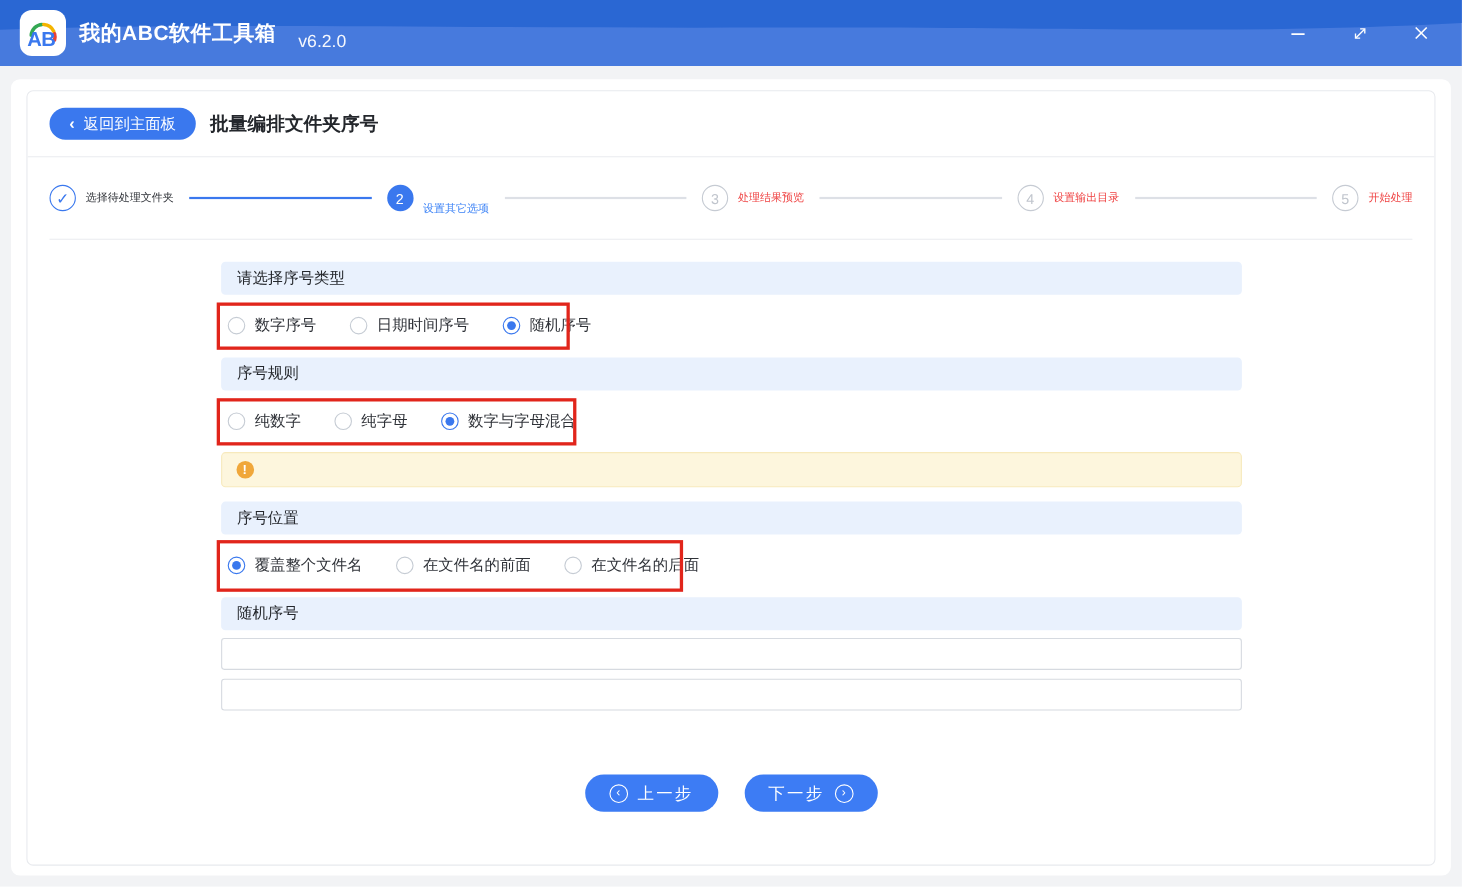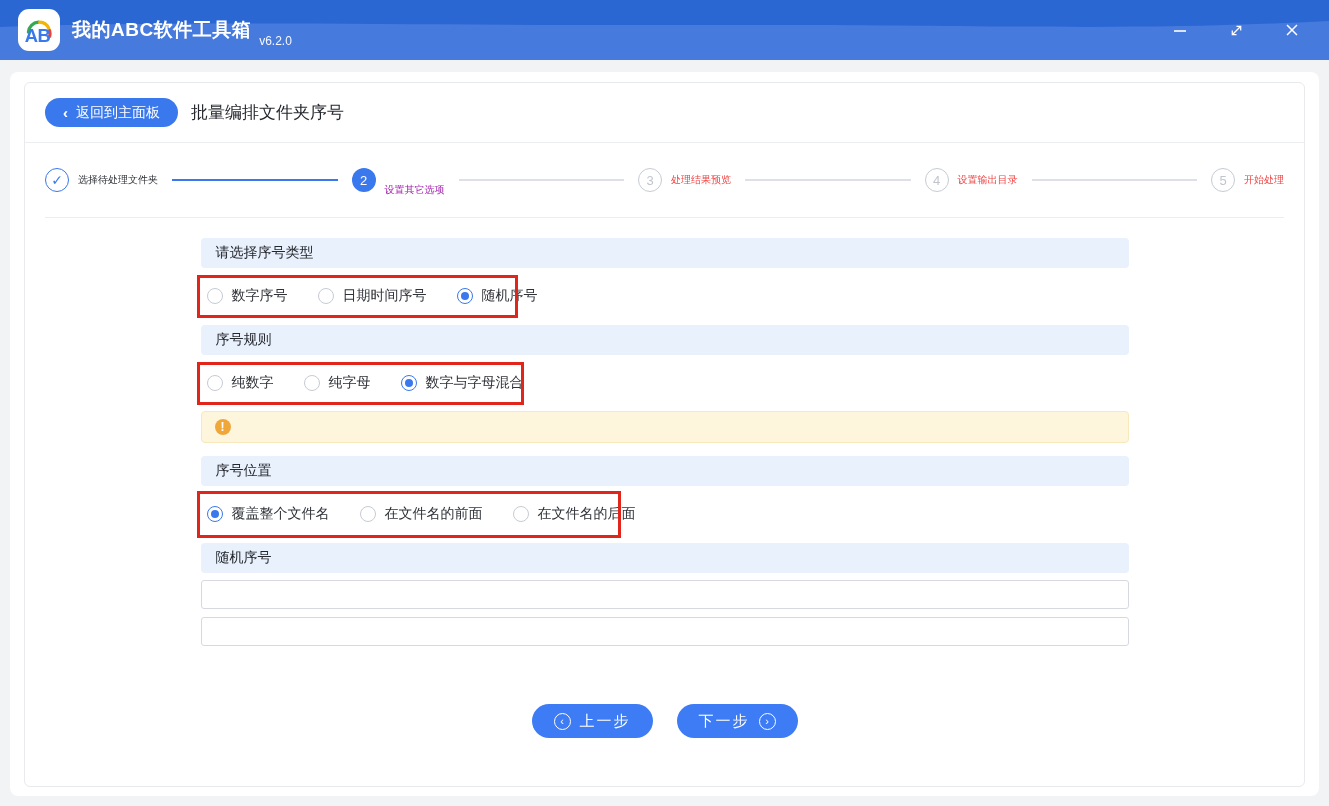--- a/index.html
+++ b/index.html
@@ -20,57 +20,57 @@
     overflow:hidden;
   }
   .titlebar-wave { position:absolute; top:0; left:0; width:1329px; height:60px; pointer-events:none; }
   .titlebar-content { position:relative; display:flex; align-items:center; width:100%; z-index:2; }
   .logo {
     width:42px; height:42px; background:#fff; border-radius:11px;
     display:flex; align-items:center; justify-content:center;
     margin-right:12px; flex:0 0 auto;
   }
   .app-title { font-size:19px; font-weight:bold; letter-spacing:0.5px; }
-  .app-version { font-size:12px; margin-left:8px; opacity:0.95; align-self:flex-end; padding-bottom:3px; }
+  .app-version { font-size:16px; margin-left:20px; opacity:0.95; align-self:flex-end; padding-bottom:3px; }
   .win-controls { margin-left:auto; display:flex; align-items:center; gap:34px; padding-right:8px; }
   .win-btn { width:22px; height:22px; display:flex; align-items:center; justify-content:center; cursor:pointer; }
 
   
   .page { padding:12px 10px 10px 10px; }
   .card { background:#fff; border-radius:8px; width:1309px; height:724px; padding:10px 14px 9px 14px; }
   .panel { border:1px solid #e8eaee; border-radius:6px; height:705px; background:#fff; overflow:hidden; }
 
   
   .panel-header {
     height:60px; display:flex; align-items:center;
     padding:0 20px; border-bottom:1px solid #ecedf0;
   }
   .back-btn {
     background:#3a78ee; color:#fff; border:none; cursor:pointer;
     height:29px; padding:0 18px; border-radius:15px;
     font-size:14px; display:flex; align-items:center; gap:8px;
     font-family:inherit;
   }
   .back-chevron { font-size:15px; font-weight:bold; line-height:1; }
-  .page-title { font-size:17px; font-weight:normal; color:#24272c; margin-left:13px; }
+  .page-title { font-size:17px; font-weight:bold; color:#24272c; margin-left:13px; }
 
   
   .stepper-wrap { margin:0 20px; border-bottom:1px solid #ecedf0; }
   .stepper { height:74px; display:flex; align-items:center; }
   .step { display:flex; align-items:center; flex:0 0 auto; }
   .step-circle {
     width:24px; height:24px; border-radius:50%;
     display:flex; align-items:center; justify-content:center;
     font-size:13px; flex:0 0 auto;
   }
   .step-label { font-size:10px; margin-left:9px; white-space:nowrap; }
   .step.done .step-circle { border:1.5px solid #3a78ee; color:#3a78ee; background:#fff; font-size:14px; }
   .step.done .step-label { color:#2f3238; }
   .step.active .step-circle { background:#3a78ee; color:#fff; }
-  .step.active .step-label { color:#a21caf;margin-top:20px; }
+  .step.active .step-label { color:#3b82f6;margin-top:20px; }
   .step.pending .step-circle { border:1.5px solid #c6cbd3; color:#c0c5cd; background:#fff; }
   .step.pending .step-label { color:#ef4444; }
   .step-line { flex:1 1 auto; height:1.5px; background:#dde0e6; margin:0 14px; }
   .step-line.done-line { background:#3a78ee; }
 
   
   .content { width:928px; margin:20px auto 0 auto; }
   .block { margin-bottom:8px; }
   .section-header {
     background:#e9f1fd; border-radius:4px; height:30px;

